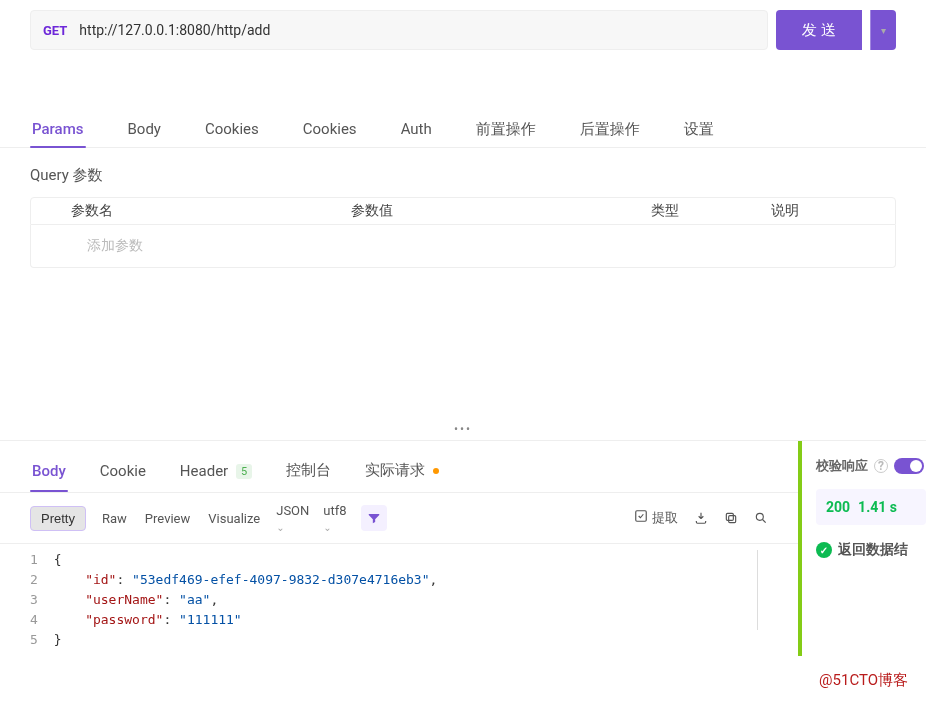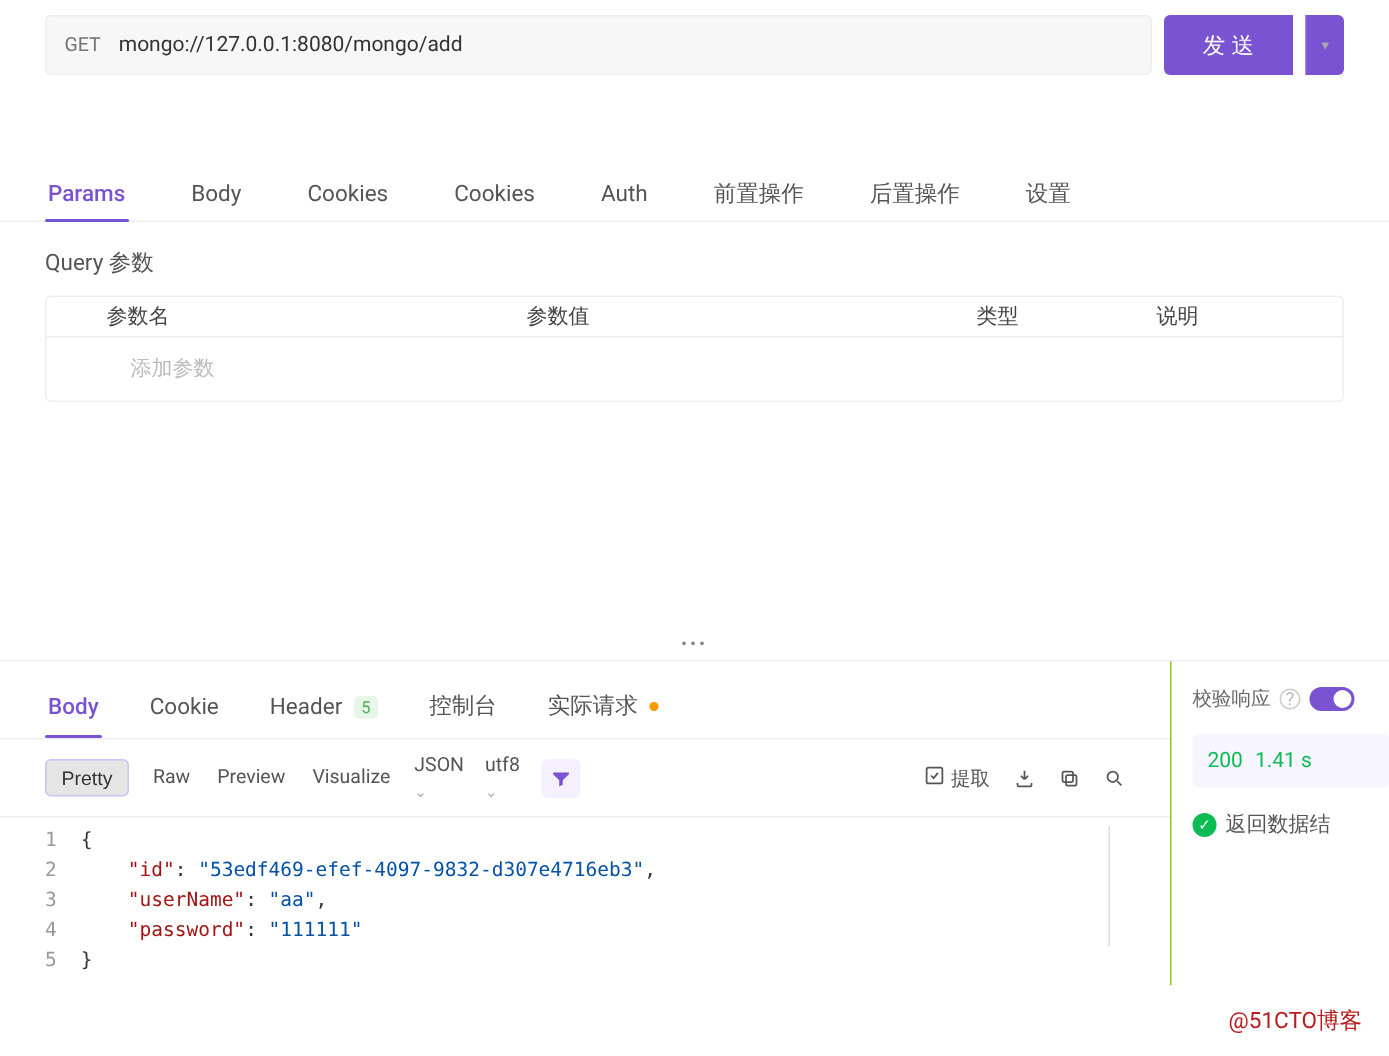--- a/index.html
+++ b/index.html
@@ -1,21 +1,21 @@
 <!DOCTYPE html>
 <html><head>
 <meta charset="utf-8">
 <style>
 * { box-sizing: border-box; margin: 0; padding: 0; }
 body { font-family: -apple-system, BlinkMacSystemFont, "Segoe UI", Roboto, "Helvetica Neue", Arial, sans-serif; font-size: 14px; color: #333; background: #fff; width: 926px; height: 704px; overflow: hidden; position: relative; }
 
 
 .url-row { display: flex; align-items: center; padding: 10px 30px; gap: 8px; }
 .url-bar { flex: 1; display: flex; align-items: center; background: #f7f7f7; border: 1px solid #eee; border-radius: 4px; height: 40px; padding: 0 12px; }
-.method { color: #737373; font-weight: 400; margin-right: 12px; font-size: 13px; }
+.method { color: #6d28d9; font-weight: 700; margin-right: 12px; font-size: 13px; }
 .url-text { color: #333; font-size: 14px; }
 .send-btn { background: #7953d2; color: #fff; border: none; border-radius: 4px 0 0 4px; height: 40px; padding: 0 26px; font-size: 15px; cursor: pointer; }
 .send-more { background: #7953d2; color: #fff; border: none; border-left: 1px solid rgba(255,255,255,0.3); border-radius: 0 4px 4px 0; height: 40px; width: 26px; cursor: pointer; display: flex; align-items: center; justify-content: center; }
 
 
 .req-tabs { display: flex; gap: 40px; padding: 12px 30px 0; border-bottom: 1px solid #eee; }
 .req-tab { color: #555; padding: 8px 2px; cursor: pointer; font-size: 15px; position: relative; margin-top: 40px; }
 .req-tab.active { color: #7953d2; font-weight: 500; }
 .req-tab.active::after { content:""; position:absolute; bottom:-1px; left:0; right:0; height:2px; background:#7953d2; border-radius:1px; }
 
@@ -28,21 +28,21 @@
 .col-value { flex: 0 0 300px; }
 .col-type { flex: 0 0 120px; }
 .col-desc { flex: 1; }
 
 
 .drag-handle { display:flex; justify-content:center; padding: 4px 0; color:#888; letter-spacing:2px; font-size:12px; }
 
 
 .response-wrap { display:flex; border-top:1px solid #eee; }
 .response-left { flex: 1; min-width:0; }
-.response-right { width: 146px; border-left:1px solid #84cc16; padding: 16px 0 0 14px; font-size:13px; }
+.response-right { width: 128px; border-left:4px solid #84cc16; padding: 16px 0 0 14px; font-size:13px;font-weight:bold; }
 
 .resp-tabs { display:flex; gap: 30px; padding: 14px 30px 0; border-bottom:1px solid #eee; align-items:center; }
 .resp-tab { color:#555; padding: 6px 2px 12px; cursor:pointer; font-size:15px; position:relative; }
 .resp-tab.active { color:#7953d2; font-weight:500; }
 .resp-tab.active::after { content:""; position:absolute; bottom:0; left:0; right:0; height:2px; background:#7953d2; border-radius:1px; }
 .badge-sm { background:#e8f5e9; color:#4caf50; font-size:11px; padding:1px 5px; border-radius:3px; margin-left:4px; vertical-align:middle; }
 .dot-orange { display:inline-block; width:6px; height:6px; background:#ff9800; border-radius:50%; margin-left:4px; vertical-align:middle; }
 
 
 .resp-toolbar { display:flex; align-items:center; padding: 10px 30px; gap:14px; border-bottom:1px solid #eee; }
@@ -79,21 +79,21 @@
 
 .chev { font-size:10px; color:#aaa; }
 svg { display:block; }
 </style>
 </head>
 <body>
 
 <div class="url-row">
   <div class="url-bar">
     <span class="method">GET</span>
-    <span class="url-text">mongo://127.0.0.1:8080/mongo/add</span>
+    <span class="url-text">http://127.0.0.1:8080/http/add</span>
   </div>
   <button class="send-btn">发 送</button>
   <button class="send-more">
     <span class="chev">▾</span>
   </button>
 </div>
 
 <div class="req-tabs">
   <div class="req-tab active">Params</div>
   <div class="req-tab">Body</div>

